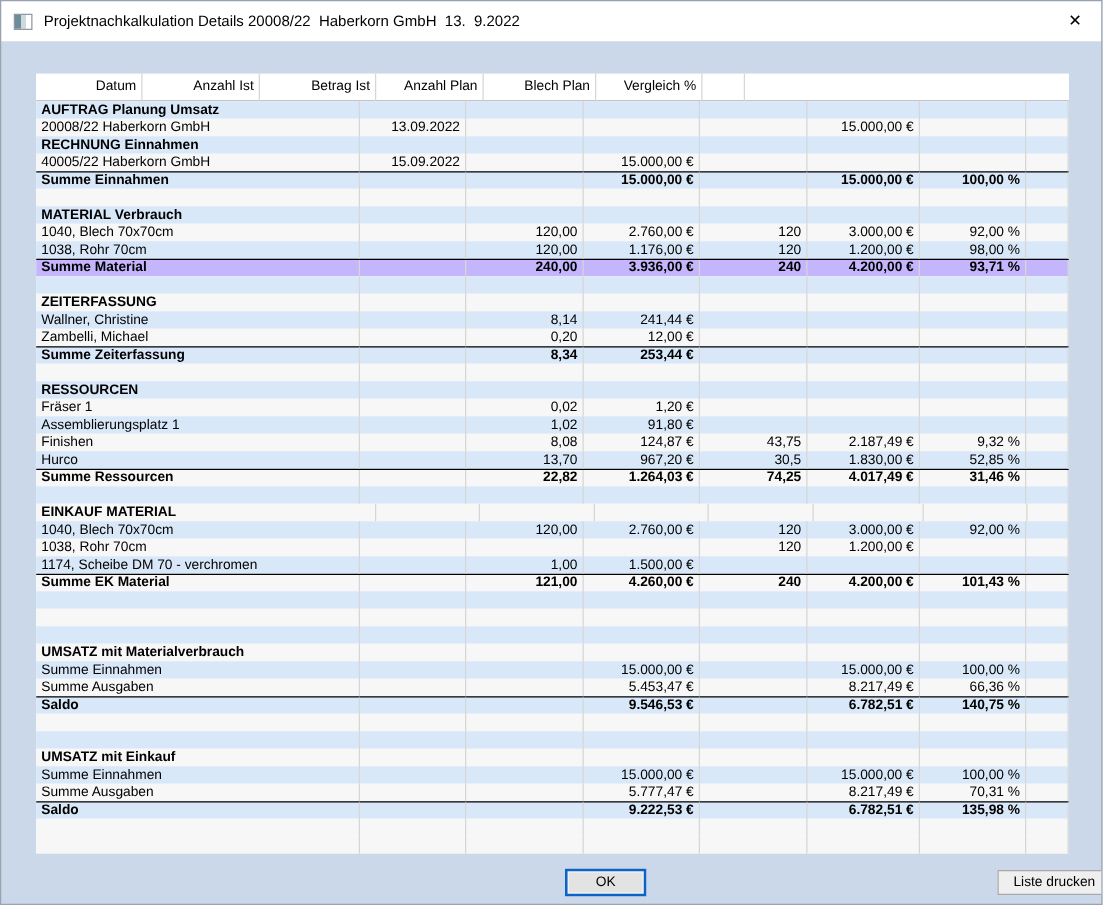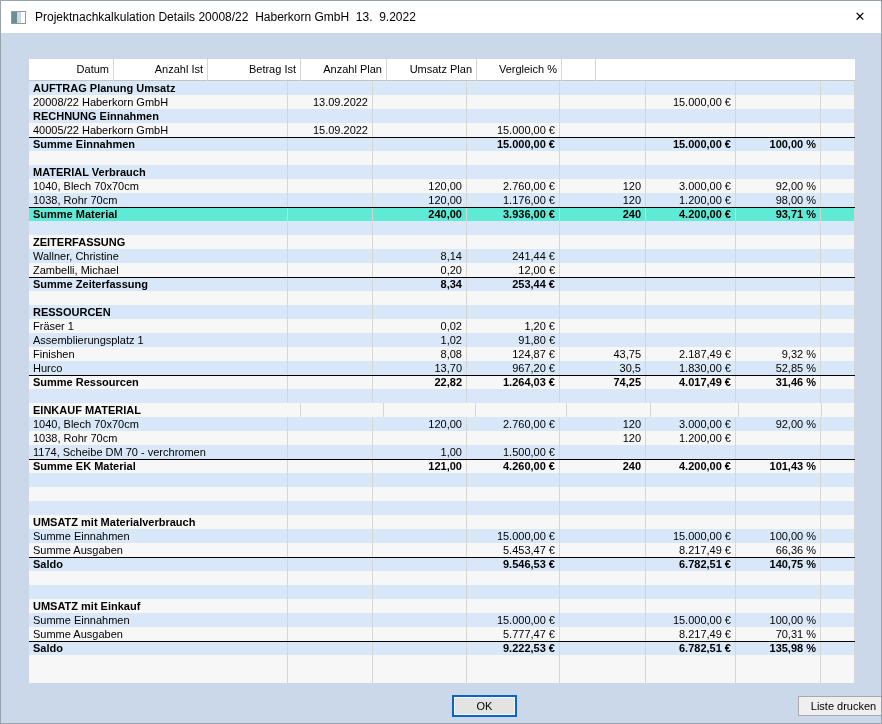--- a/index.html
+++ b/index.html
@@ -63,21 +63,21 @@
     <span class="title">Projektnachkalkulation Details 20008/22  Haberkorn GmbH  13.  9.2022</span>
     <span class="close">✕</span>
   </div>
 
   <div class="table">
     <div class="thead">
         <div class="th r" style="width: 85px;">Datum</div>
         <div class="th r" style="width: 94px;">Anzahl Ist</div>
         <div class="th r" style="width: 93px;">Betrag Ist</div>
         <div class="th r" style="width: 86px;">Anzahl Plan</div>
-        <div class="th r" style="width: 90px;">Umsatz Plan</div>
+        <div class="th r" style="width: 90px;">Blech Plan</div>
         <div class="th r" style="width: 85px;">Vergleich %</div>
         <div class="th r" style="width: 34px;"></div>
       </div>
     <div class="tbody">
         <div class="tr bold" style="background: rgb(217, 232, 248);">
           <div class="td l" style="width: 259px;">AUFTRAG Planung Umsatz</div>
           <div class="td r" style="width: 85px;"></div>
           <div class="td r" style="width: 94px;"></div>
           <div class="td r" style="width: 93px;"></div>
           <div class="td r" style="width: 86px;"></div>
@@ -158,21 +158,21 @@
         <div class="tr" style="background: rgb(217, 232, 248);">
           <div class="td l" style="width: 259px;">1038, Rohr 70cm</div>
           <div class="td r" style="width: 85px;"></div>
           <div class="td r" style="width: 94px;">120,00</div>
           <div class="td r" style="width: 93px;">1.176,00 €</div>
           <div class="td r" style="width: 86px;">120</div>
           <div class="td r" style="width: 90px;">1.200,00 €</div>
           <div class="td r" style="width: 85px;">98,00 %</div>
           <div class="td r" style="width: 34px;"></div>
         </div>
-        <div class="tr bold sum" style="background: #5eead4;">
+        <div class="tr bold sum" style="background: #c4b5fd;">
           <div class="td l" style="width: 259px;">Summe Material</div>
           <div class="td r" style="width: 85px;"></div>
           <div class="td r" style="width: 94px;">240,00</div>
           <div class="td r" style="width: 93px;">3.936,00 €</div>
           <div class="td r" style="width: 86px;">240</div>
           <div class="td r" style="width: 90px;">4.200,00 €</div>
           <div class="td r" style="width: 85px;">93,71 %</div>
           <div class="td r" style="width: 34px;"></div>
         </div>
         <div class="tr" style="background: rgb(217, 232, 248);">

